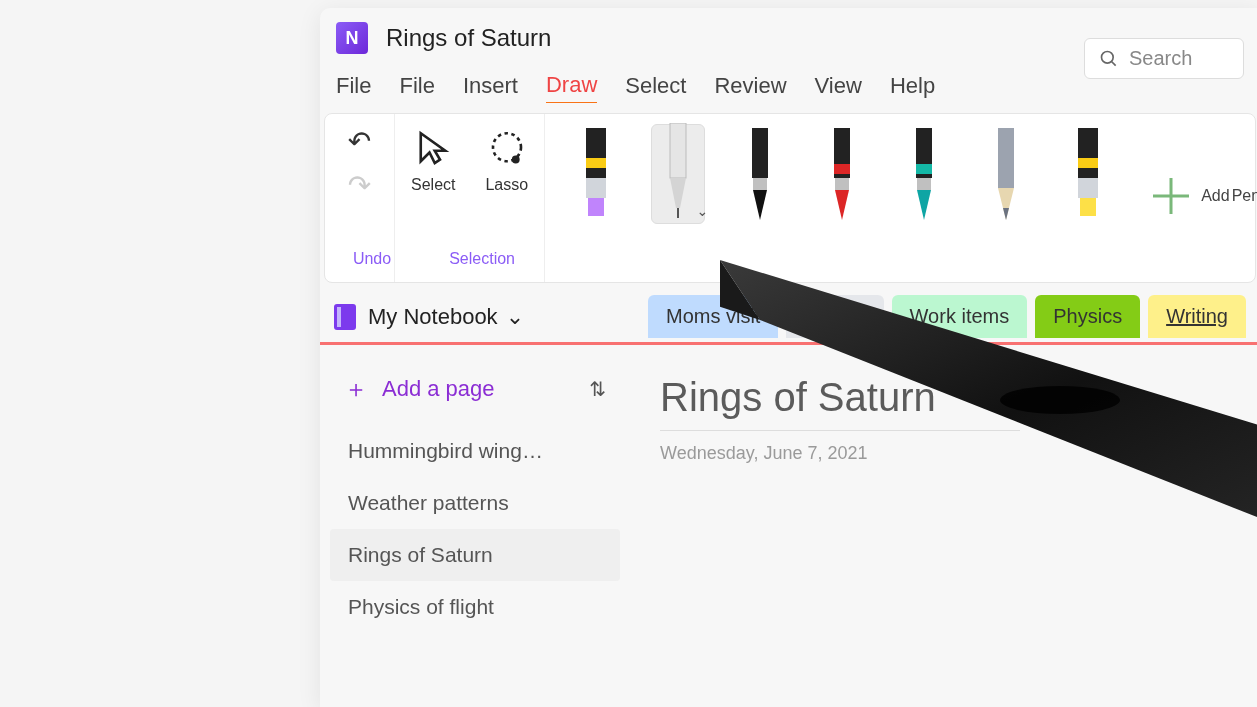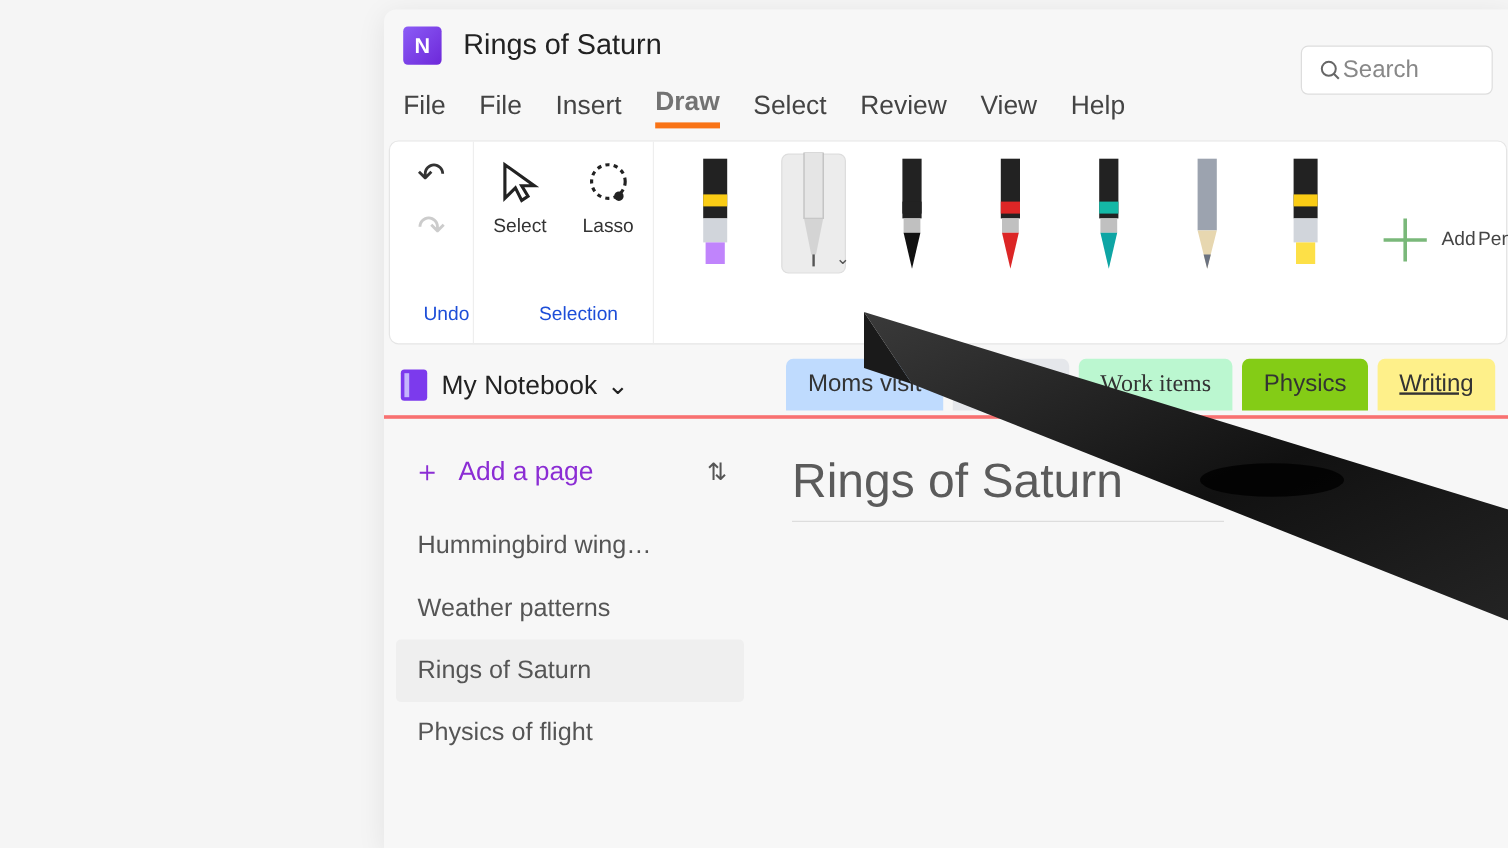--- a/index.html
+++ b/index.html
@@ -44,20 +44,21 @@
   }
   .search-box {
     margin-left: auto;
     display: flex;
     align-items: center;
     background: #fff;
     border: 1px solid #ddd;
     border-radius: 6px;
     padding: 8px 14px;
     min-width: 160px;
+    gap: 10px;
     font-size: 20px;
     color: #888;
     margin-top: 41px;
   }
   .search-icon {
     width: 20px; height: 20px;
     stroke: #666; fill: none; stroke-width: 2;
   }
   
   .menu-bar {
@@ -66,23 +67,23 @@
     gap: 28px;
     padding: 0 16px 10px 16px;
     font-size: 22px;
     color: #444;
   }
   .menu-item {
     cursor: pointer;
     padding: 4px 0;
   }
   .menu-item.active {
-    color: #737373;
-    font-weight: 700;
-    border-bottom: 5px solid #f97316;
+    color: #ef4444;
+    font-weight: 400;
+    border-bottom: 1px solid #f97316;
   }
   
   .ribbon {
     display: flex;
     background: #fff;
     border: 1px solid #e5e5e5;
     border-radius: 8px;
     margin: 0 4px;
     height: 170px;
   }
@@ -95,21 +96,21 @@
   }
   .ribbon-group:last-child { border-right: none; }
   .ribbon-group .group-body {
     display: flex;
     align-items: flex-start;
     gap: 18px;
     flex: 1;
   }
   .ribbon-group .group-label {
     font-size: 16px;
-    color: #1d4ed8;
+    color: #8b5cf6;
     margin-top: auto;
     padding-bottom: 6px;
     margin-left: 25px;
   }
   .ribbon-btn {
     display: flex;
     flex-direction: column;
     align-items: center;
     font-size: 16px;
     color: #333;
@@ -353,21 +354,21 @@
 
   <div class="nav-bar">
     <div class="nb-icon"></div>
     <div class="nb-name">
       <span>My Notebook</span>
       <span>⌄</span>
     </div>
     <div class="section-tabs" id="section-tabs">
         <div class="section-tab" style="background: rgb(191, 219, 254);">Moms visit</div>
         <div class="section-tab" style="background: rgb(229, 231, 235);">School</div>
-        <div class="section-tab" style="background: rgb(187, 247, 208); font-family: Liberation Serif, serif;">Work items</div>
+        <div class="section-tab" style="background: rgb(187, 247, 208);">Work items</div>
         <div class="section-tab" style="background: #84cc16;">Physics</div>
         <div class="section-tab" style="background: rgb(254, 240, 138); text-decoration: underline;">Writing</div>
       </div>
   </div>
   <div class="underline-accent"></div>
 
   <div class="content">
     <div class="page-list">
       <div class="add-page-row">
         <div class="add-page">
@@ -378,20 +379,21 @@
       </div>
       <div id="page-items">
           <div class="page-item">Hummingbird wing…</div>
           <div class="page-item">Weather patterns</div>
           <div class="page-item selected">Rings of Saturn</div>
           <div class="page-item">Physics of flight</div>
         </div>
     </div>
     <div class="page-canvas">
       <div class="page-title">Rings of Saturn</div>
+      <div class="page-date">Wednesday, June 7, 2021</div>
     </div>
   </div>
 </div>
 
 <svg class="stylus-overlay" viewBox="0 0 620 380">
   <defs>
     <linearGradient id="sg" x1="0" y1="0" x2="1" y2="1">
       <stop offset="0" stop-color="#3a3a3a"></stop>
       <stop offset="0.5" stop-color="#111"></stop>
       <stop offset="1" stop-color="#2a2a2a"></stop>

